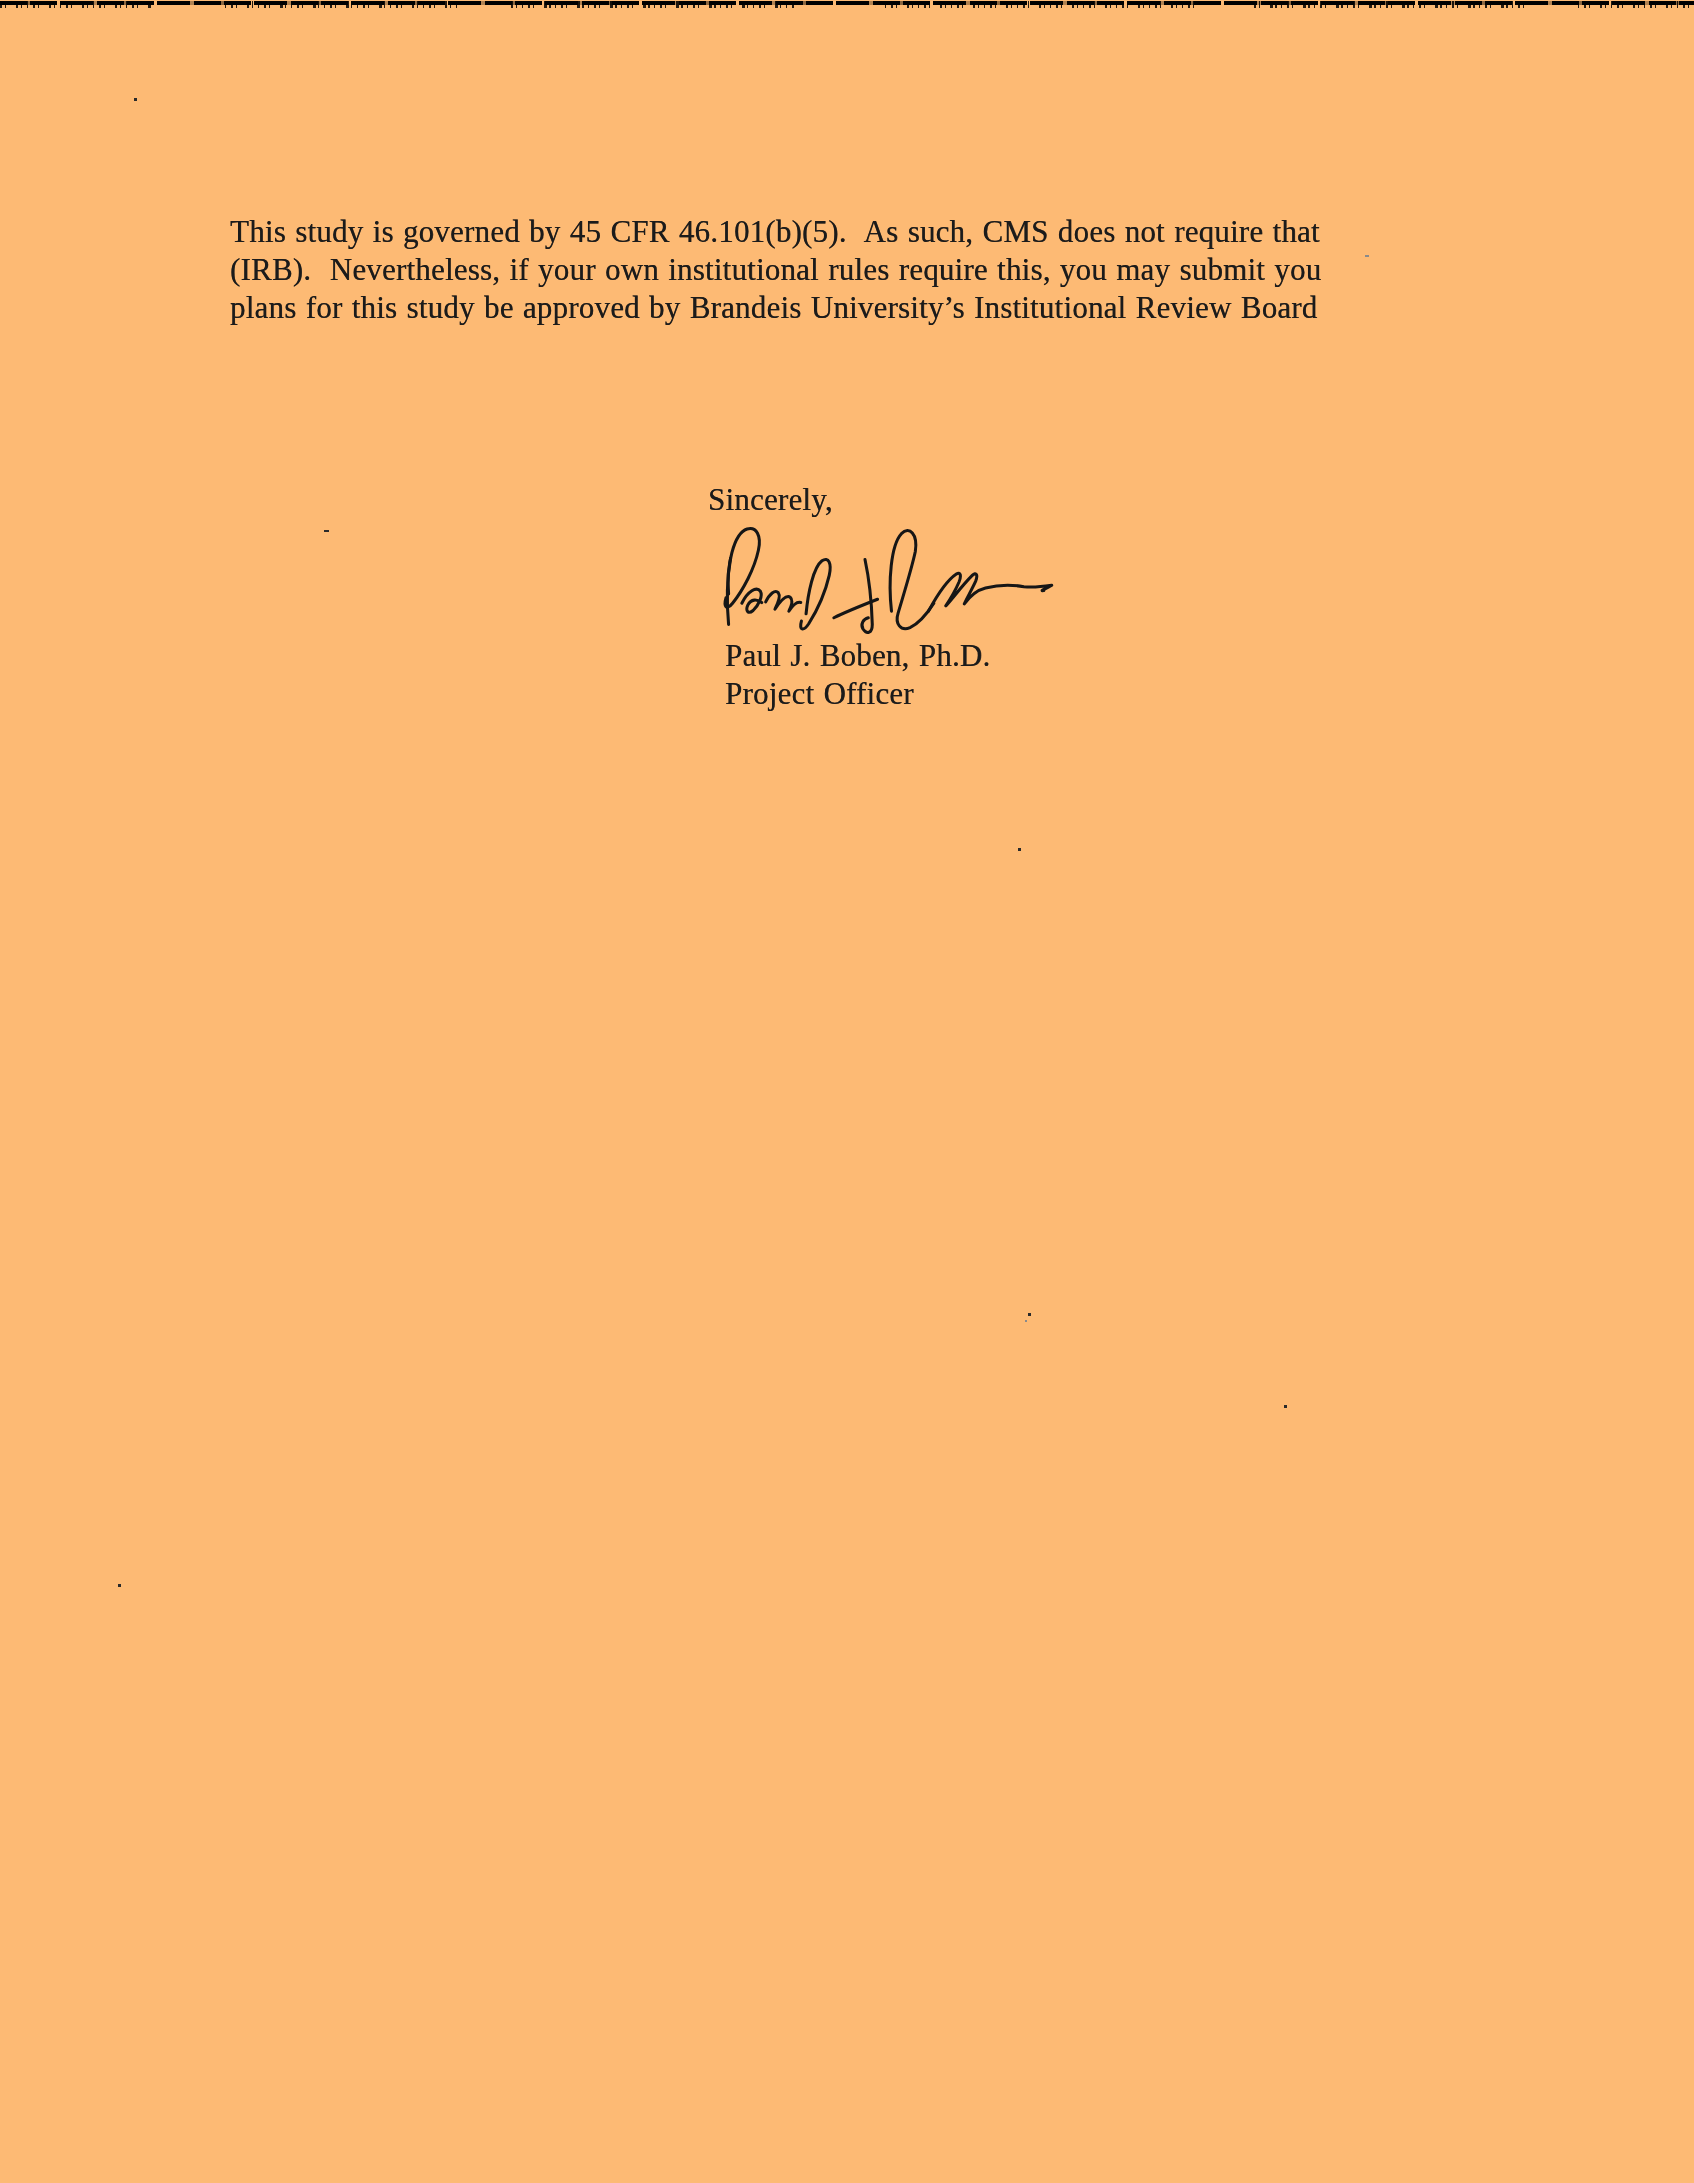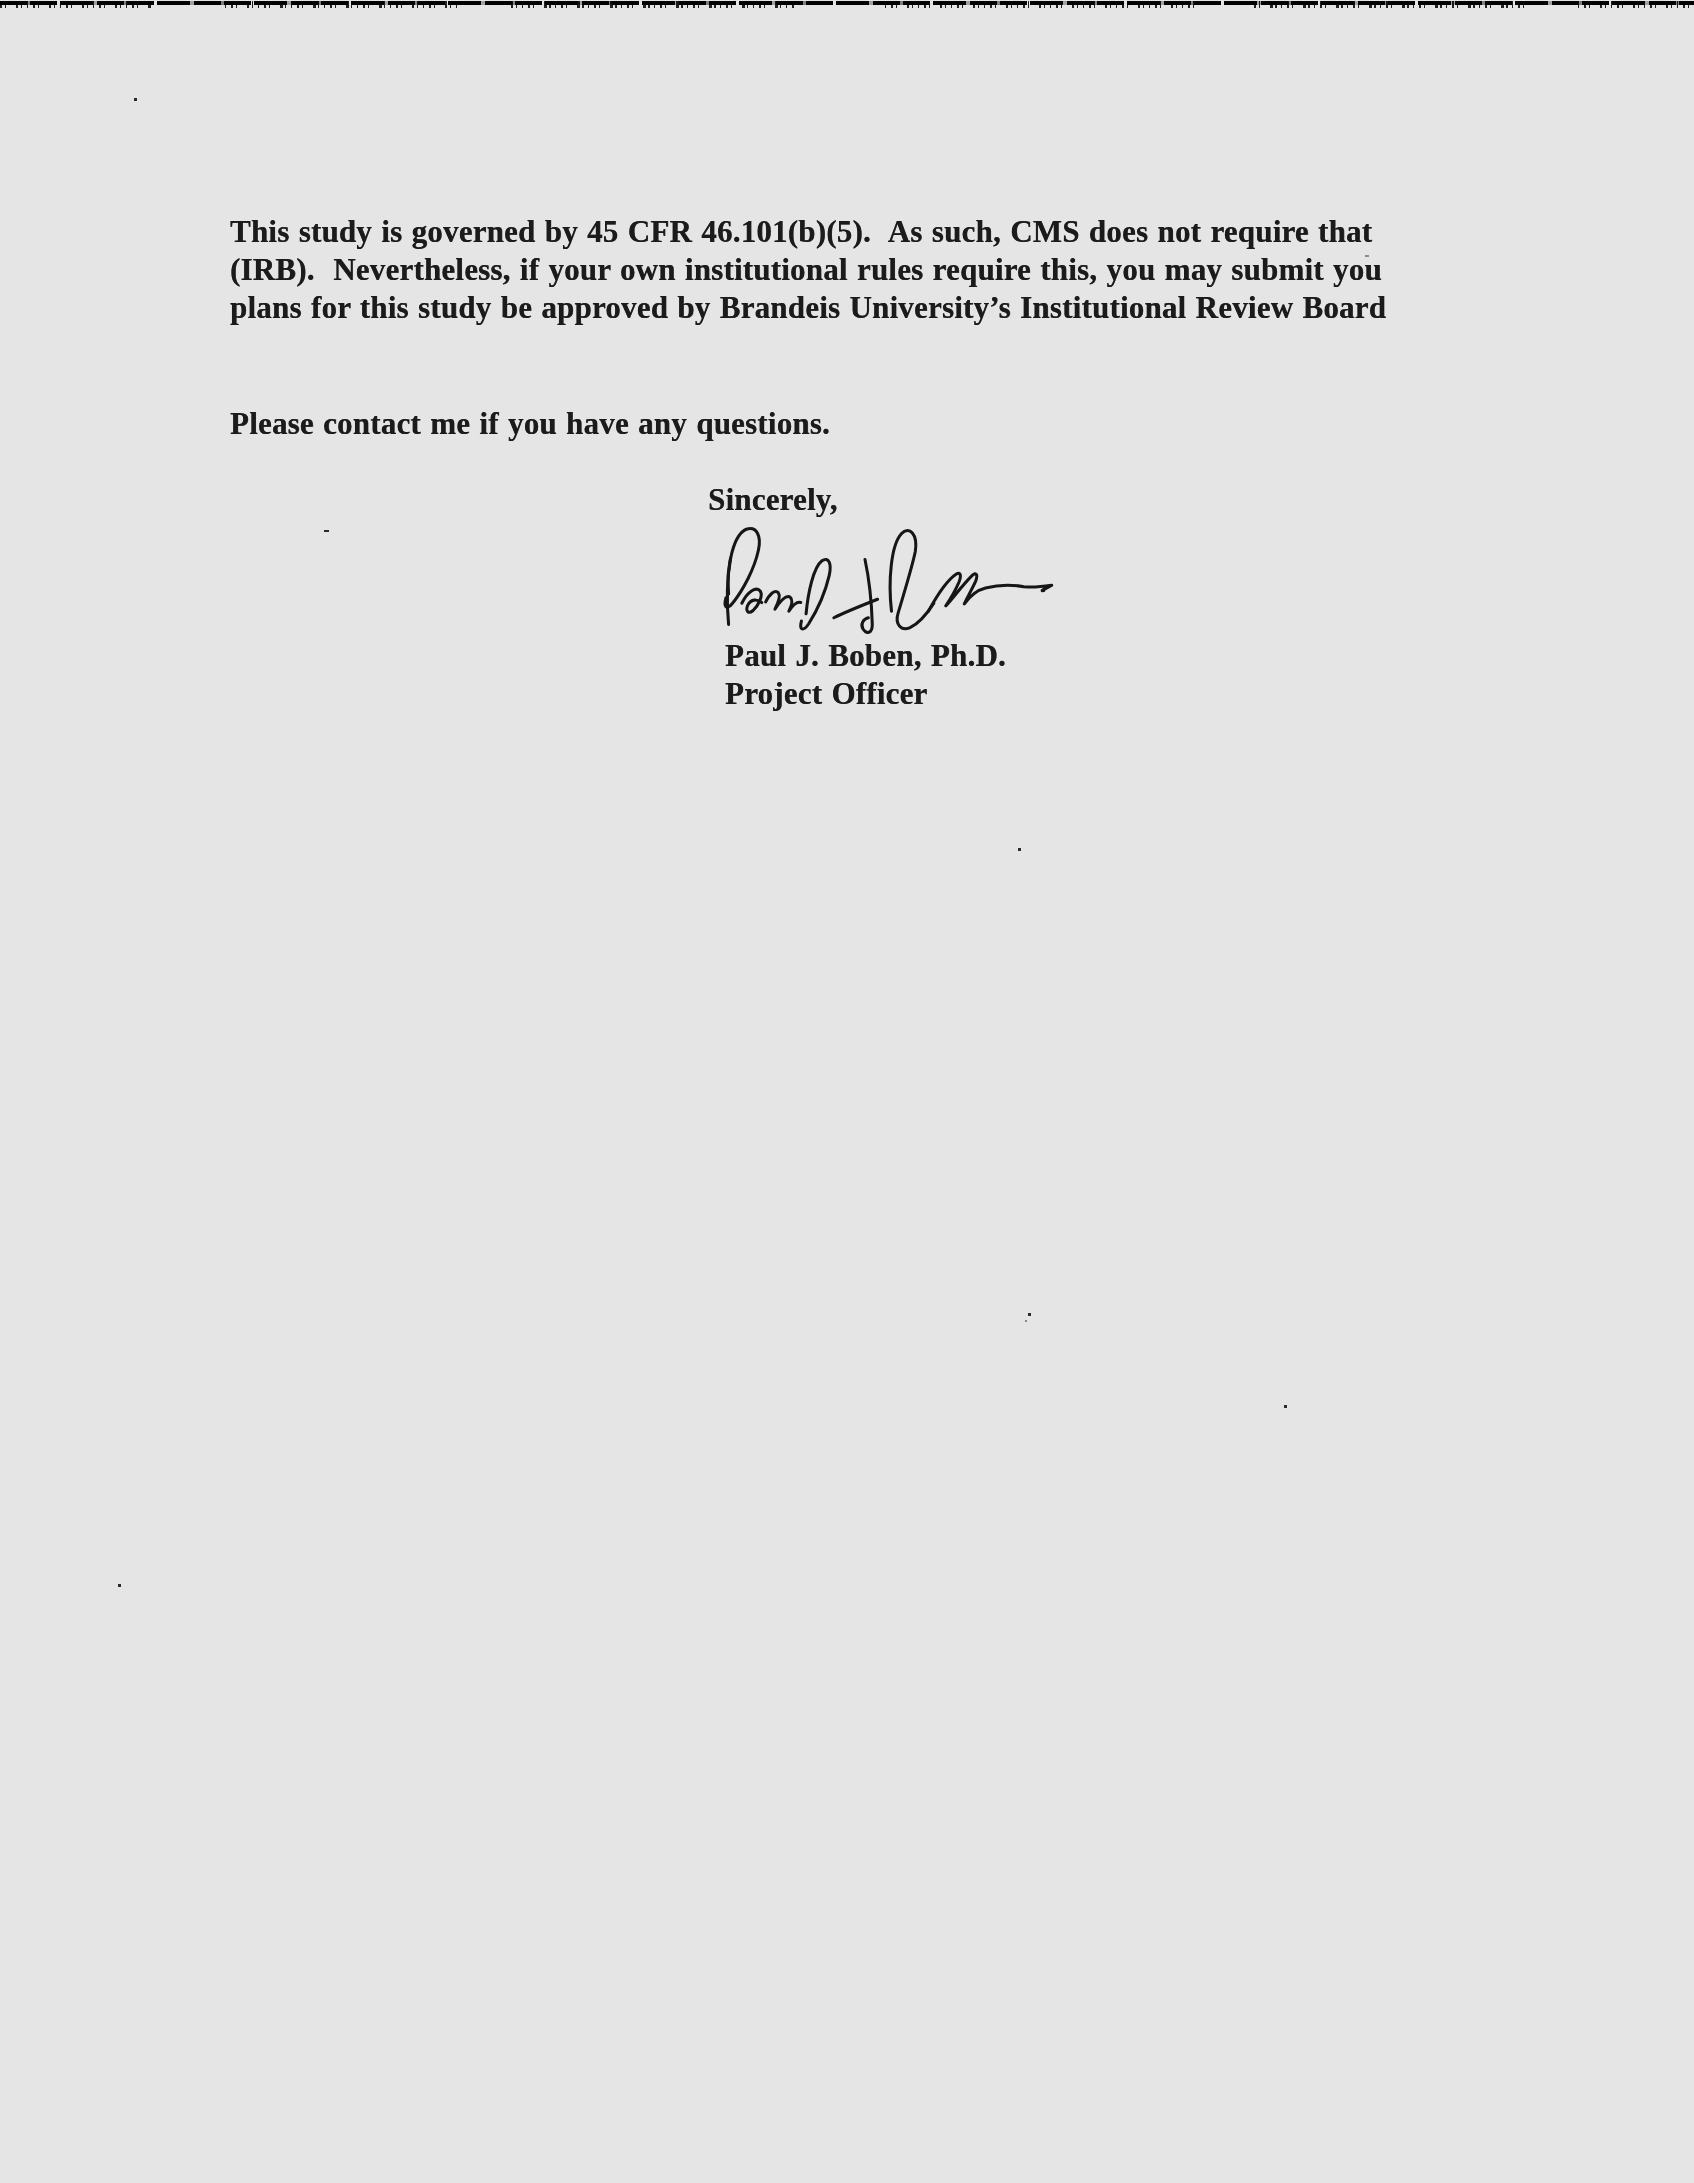--- a/index.html
+++ b/index.html
@@ -4,25 +4,24 @@
 <style>
   html, body {
     margin: 0;
     padding: 0;
     background: #ffffff;
   }
   .page {
     position: relative;
     width: 1694px;
     height: 2183px;
-    background: #e5e5e5;
+    background: #fdba74;
     overflow: hidden;
     font-family: "Liberation Serif", "DejaVu Serif", serif;
     color: #1b1b1b;
-    font-weight: bold;
   }
 
   
   .scan-edge {
     position: absolute;
     top: 0; left: 0; right: 0;
     height: 9.3px;
   }
   .scan-edge .edge-line {
     position: absolute;
@@ -104,23 +103,20 @@
     <div class="edge-line"></div>
     <div class="edge-teeth"></div>
   </div>
 
   <div class="letter-text para-1">
     <div class="line">This study is governed by 45 CFR 46.101(b)(5).  As such, CMS does not require that</div>
     <div class="line">(IRB).  Nevertheless, if your own institutional rules require this, you may submit you</div>
     <div class="line">plans for this study be approved by Brandeis University’s Institutional Review Board</div>
   </div>
 
-  <div class="letter-text para-2">
-    <div class="line">Please contact me if you have any questions.</div>
-  </div>
 
   <div class="letter-text valediction">
     <div class="line">Sincerely,</div>
   </div>
 
   <div class="signature">
     <svg viewBox="0 0 515 175" xmlns="http://www.w3.org/2000/svg">
 
       <path d="M 16,150 C 13,118 13,84 19,50"></path>
 

